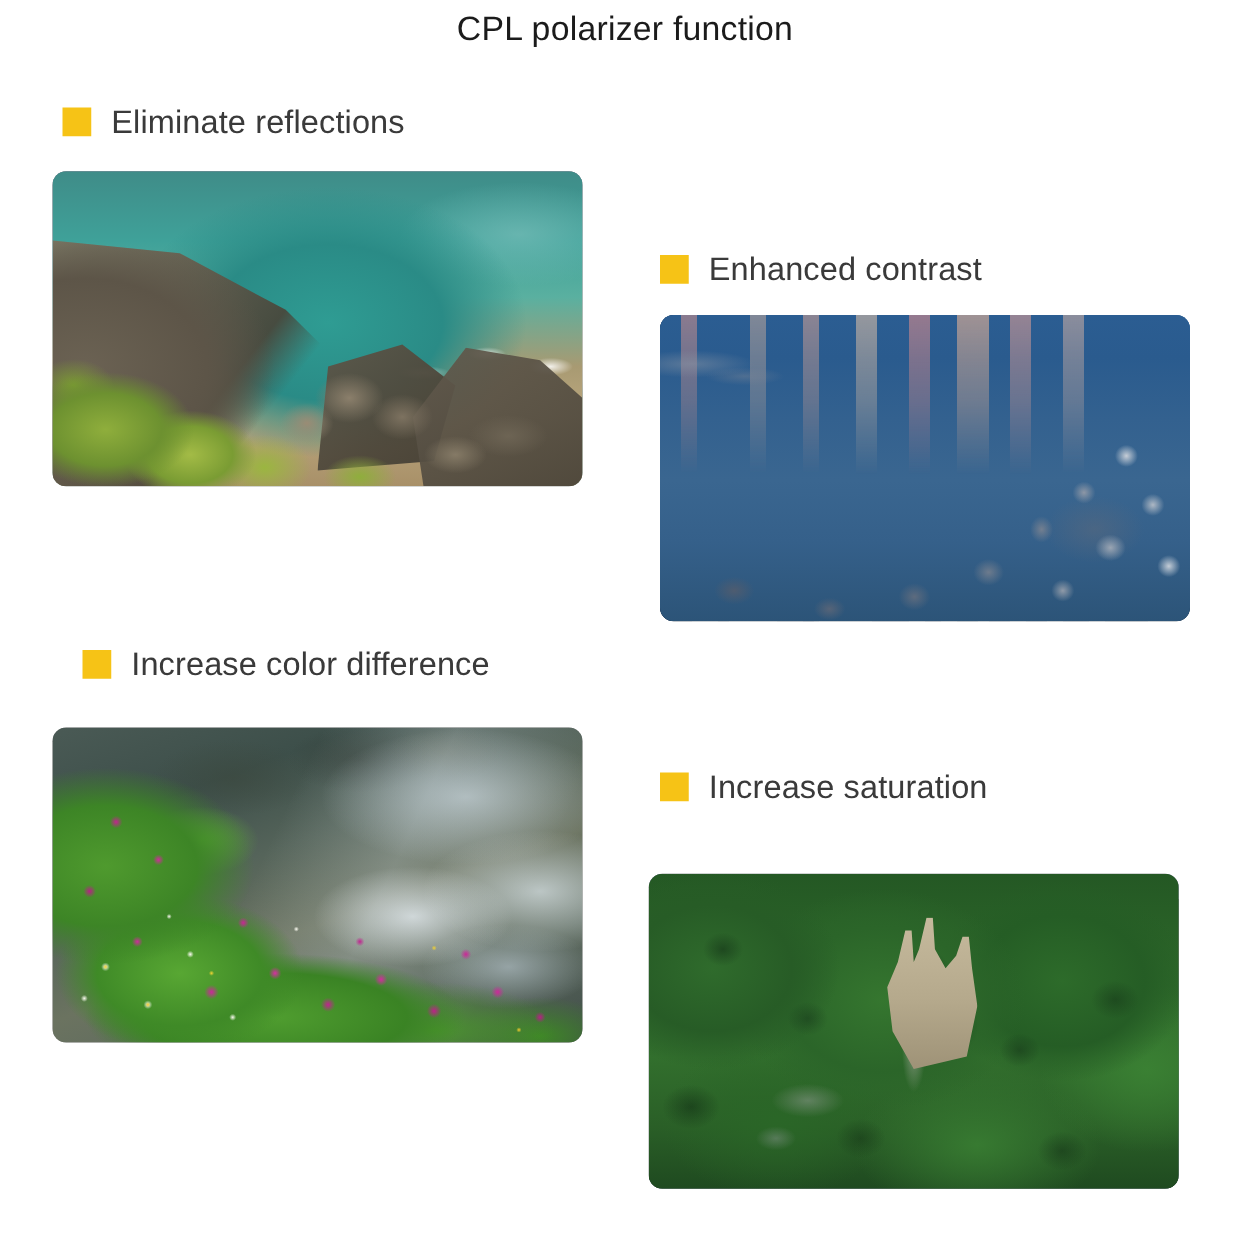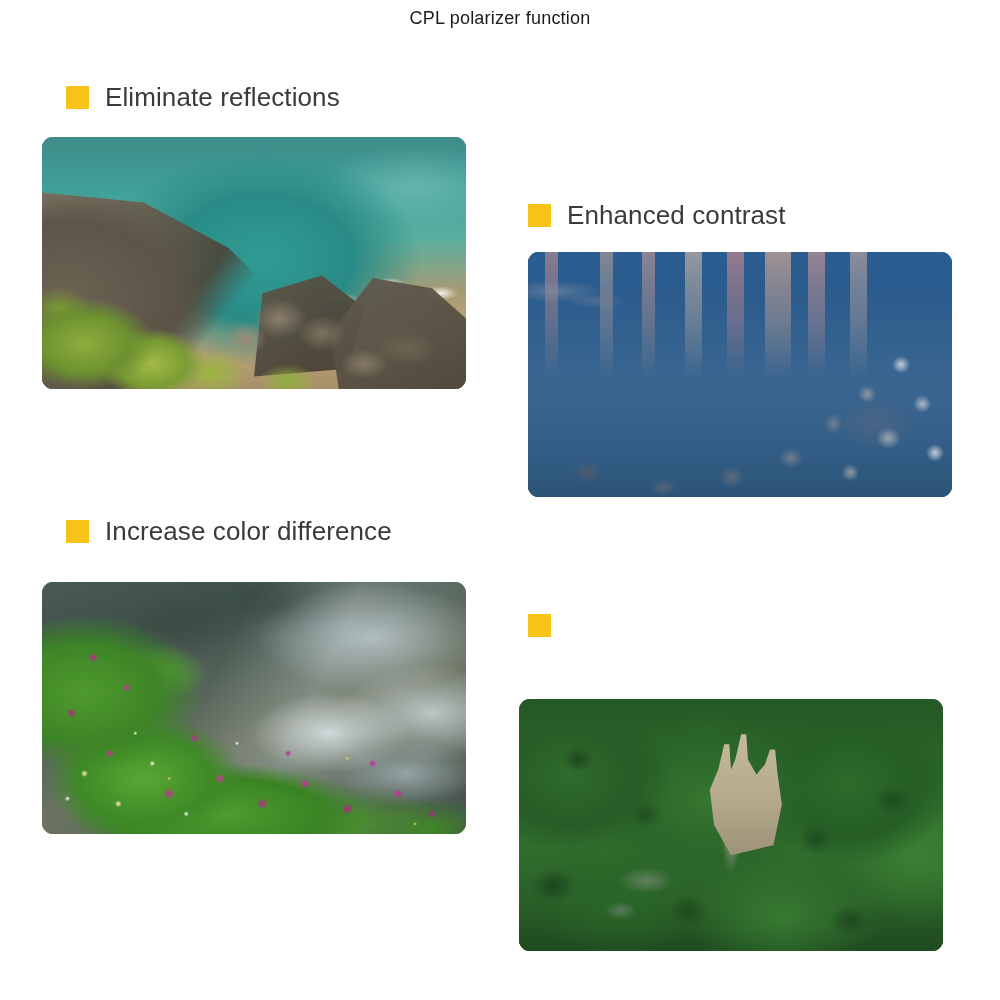--- a/index.html
+++ b/index.html
@@ -15,21 +15,21 @@
     overflow: hidden;
   }
 
   
   .page-title {
     position: absolute;
     top: 8px;
     left: 0;
     width: 1000px;
     text-align: center;
-    font-size: 18px;
+    font-size: 27px;
     color: #1b1b1b;
     letter-spacing: 0.2px;
     font-weight: 400;
   }
 
   
   .feature-label {
     position: absolute;
     display: flex;
     align-items: center;
@@ -42,21 +42,21 @@
     background: #F6C316;
     flex: 0 0 auto;
   }
   .feature-text {
     font-size: 26px;
     color: #3a3a3a;
     font-weight: 400;
     letter-spacing: 0.1px;
   }
 
-  .label-1 { left: 66px;  top: 82px; }
+  .label-1 { left: 50px;  top: 82px; }
   .label-2 { left: 528px; top: 200px; }
   .label-3 { left: 66px;  top: 516px; }
   .label-4 { left: 528px; top: 614px; }
 
   
   .photo {
     position: absolute;
     border-radius: 11px;
     overflow: hidden;
     background: #888;
@@ -435,20 +435,21 @@
   <div class="layer flower-rocks"></div>
   <div class="layer flower-stream"></div>
   <div class="layer flower-foliage"></div>
   <div class="layer flower-blooms"></div>
   <div class="layer flower-white"></div>
   <div class="layer flower-yellow"></div>
 </div>
 
 <div class="feature-label label-4">
   <span class="bullet-square"></span>
+  <span class="feature-text">Increase saturation</span>
 </div>
 
 <div class="photo" id="photo-castle">
   <div class="layer castle-sky"></div>
   <div class="layer castle-clouds"></div>
   <div class="layer castle-ridge"></div>
   <div class="layer castle-forest"></div>
   <div class="layer castle-texture"></div>
   <div class="layer castle-path"></div>
   <div class="layer castle-shadow"></div>

